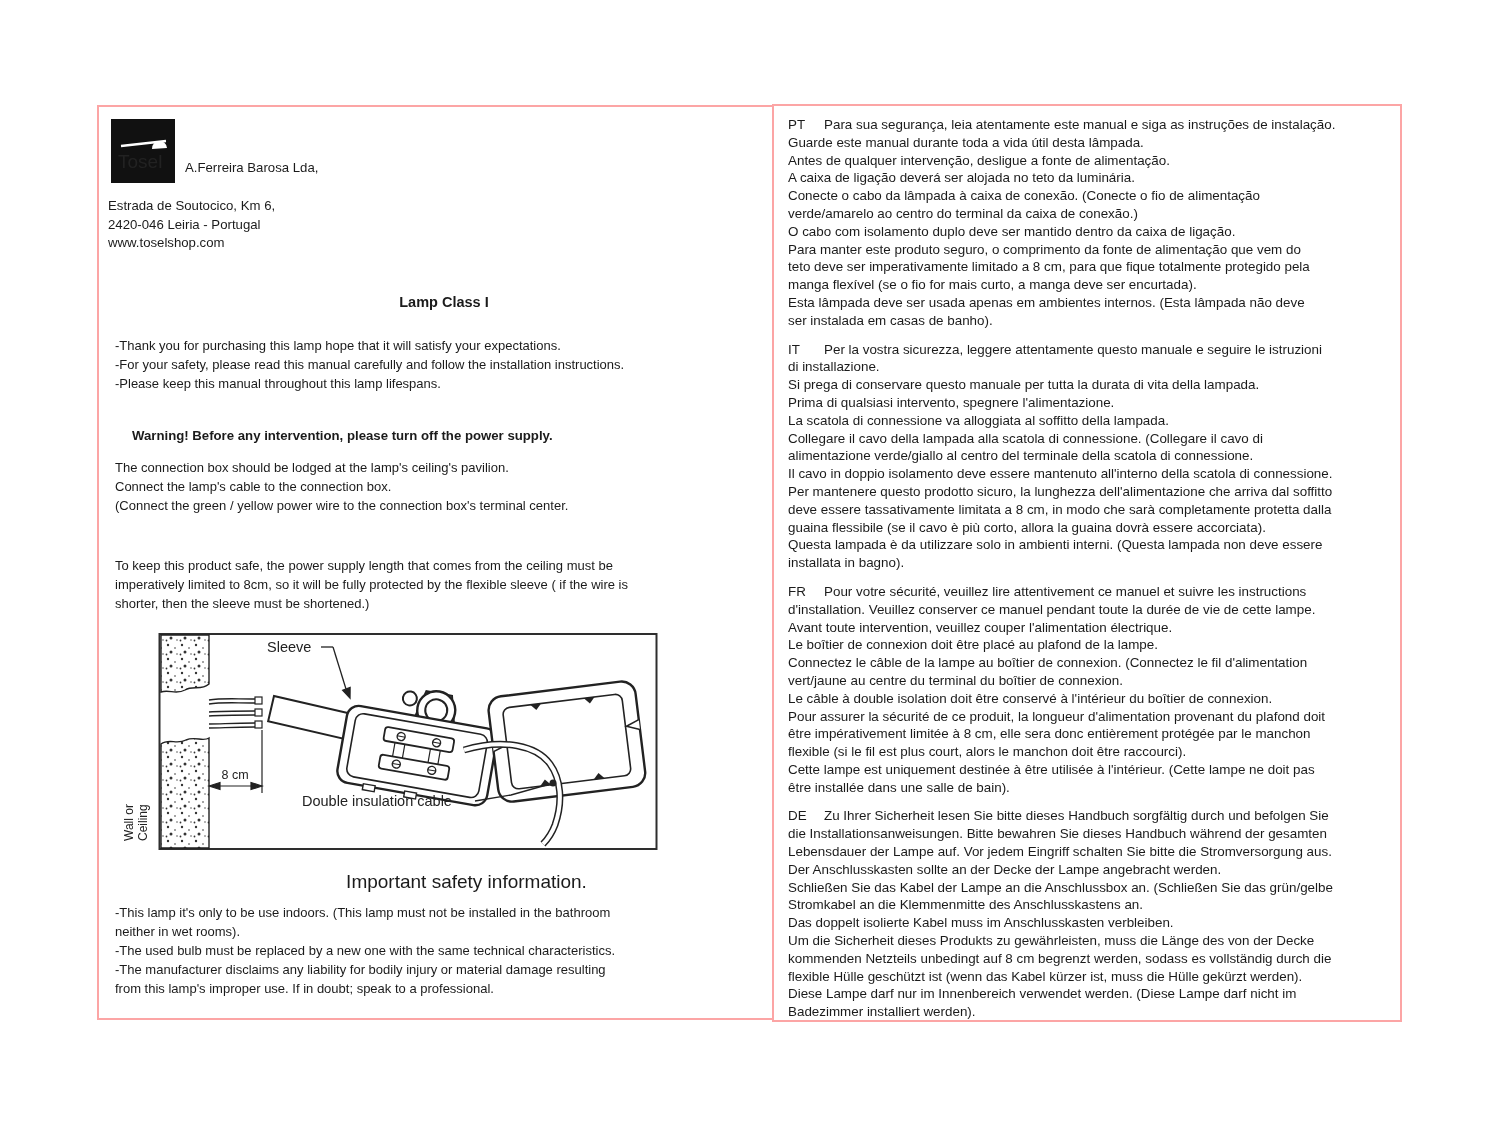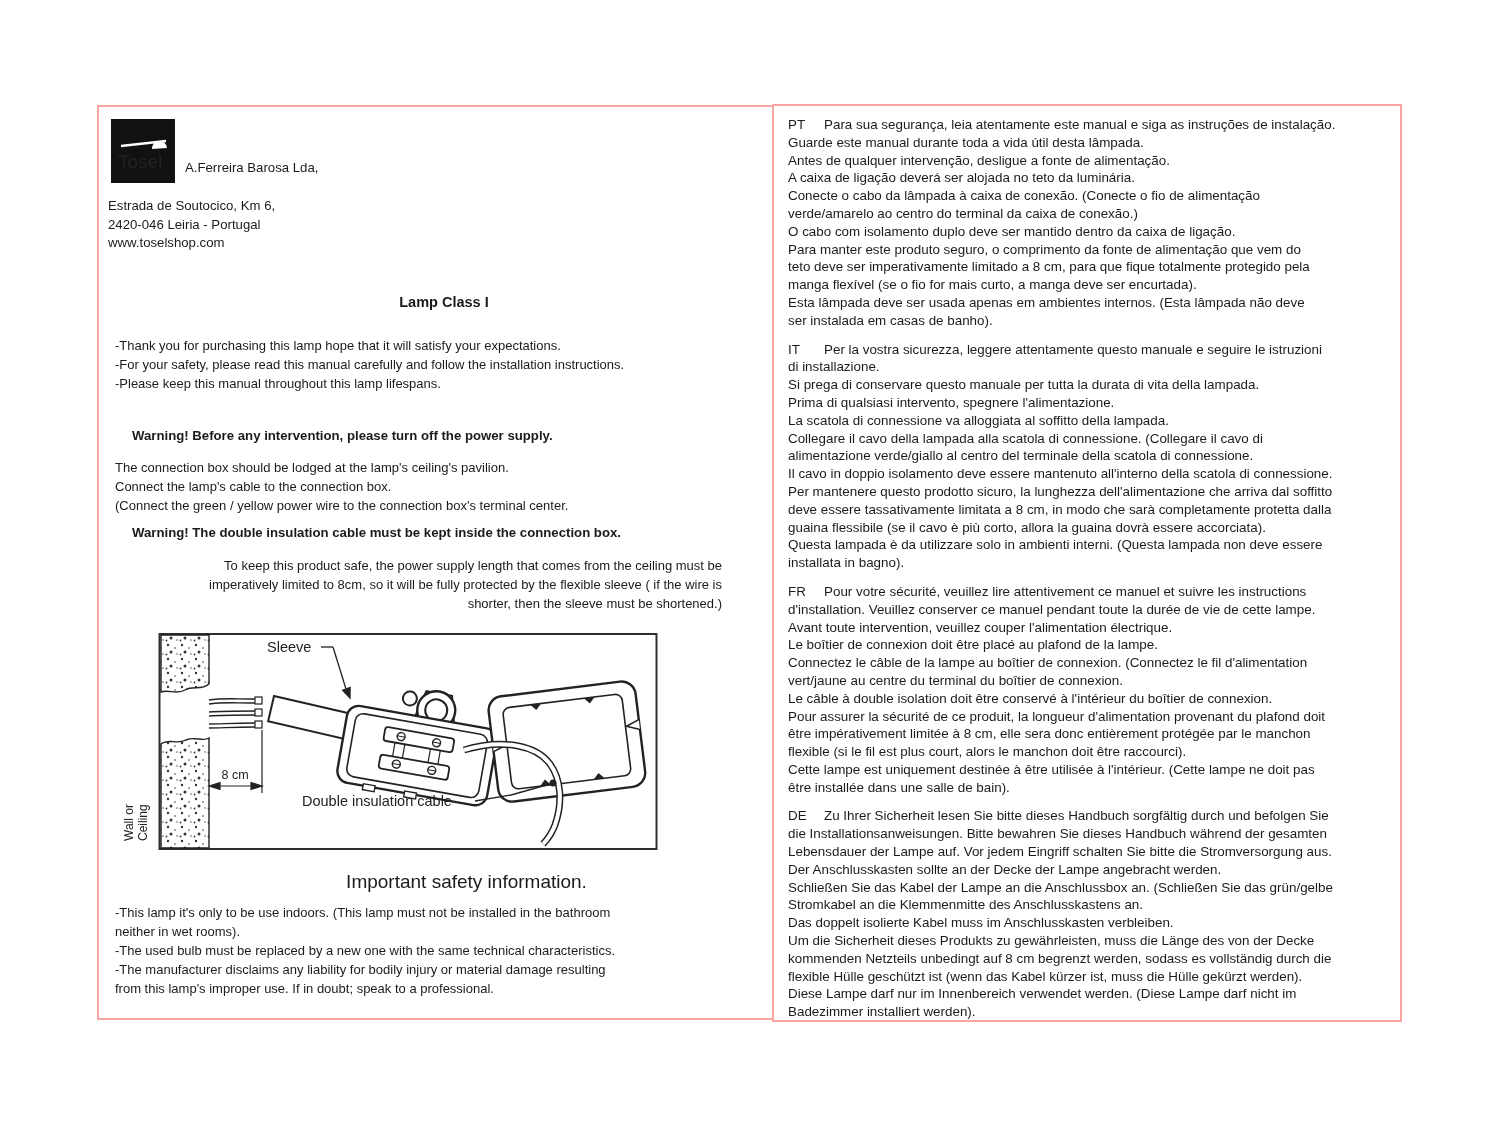--- a/index.html
+++ b/index.html
@@ -48,23 +48,22 @@
 
     <div class="abs center subtitle" style="top:187px;">Lamp Class I</div>
 
 
     <div class="abs warn" style="left:16px;top:321px;width:607px;">Warning! Before any intervention, please turn off the power supply.</div>
 
     <div class="abs body-text pre" style="left:16px;top:351px;width:607px;">The connection box should be lodged at the lamp's ceiling's pavilion.
 Connect the lamp's cable to the connection box.
 (Connect the green / yellow power wire to the connection box's terminal center.</div>
 
-    <div class="abs warn" style="left:16px;top:418px;width:607px;">Warning! The double insulation cable must be kept inside the connection box.</div>
-
-    <div class="abs body-text pre" style="left:16px;top:449px;width:607px;text-align:right;">To keep this product safe, the power supply length that comes from the ceiling must be
+
+    <div class="abs body-text pre" style="left:16px;top:449px;width:607px;">To keep this product safe, the power supply length that comes from the ceiling must be
 imperatively limited to 8cm, so it will be fully protected by the flexible sleeve ( if the wire is
 shorter, then the sleeve must be shortened.)</div>
 
     <svg class="abs" style="left:10px;top:521px;" width="600" height="232" viewBox="0 0 600 232">
       <defs>
         <pattern id="speckle" width="14" height="14" patternUnits="userSpaceOnUse">
           <circle cx="3" cy="3" r="1.2" fill="#333"></circle>
           <circle cx="10" cy="6" r="0.8" fill="#333"></circle>
           <circle cx="6" cy="10" r="1.5" fill="#333"></circle>
           <circle cx="12" cy="12" r="0.7" fill="#333"></circle>

